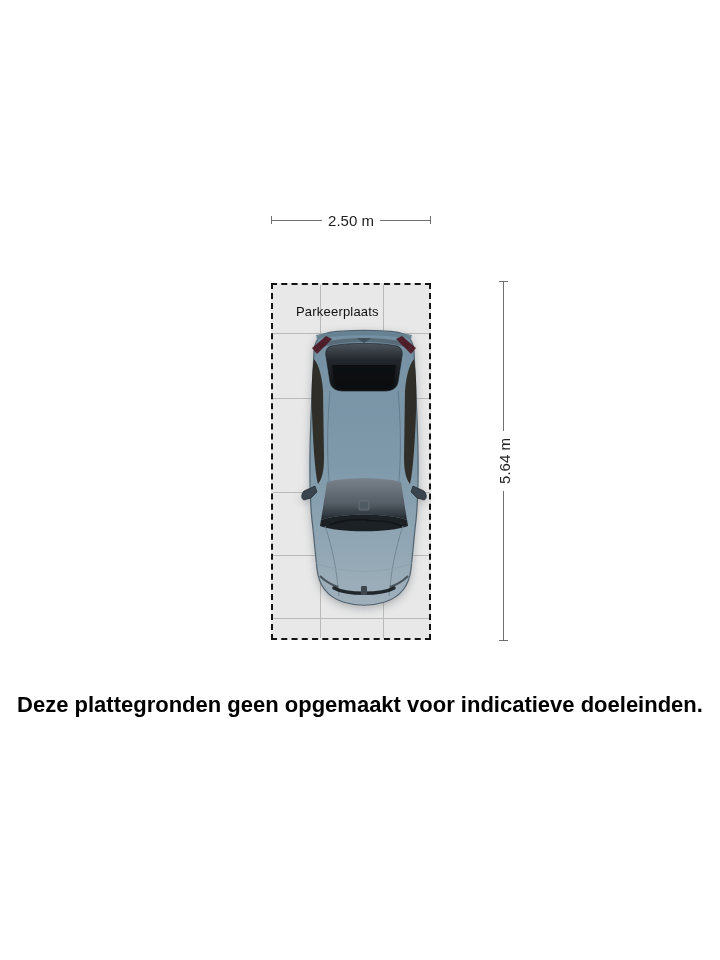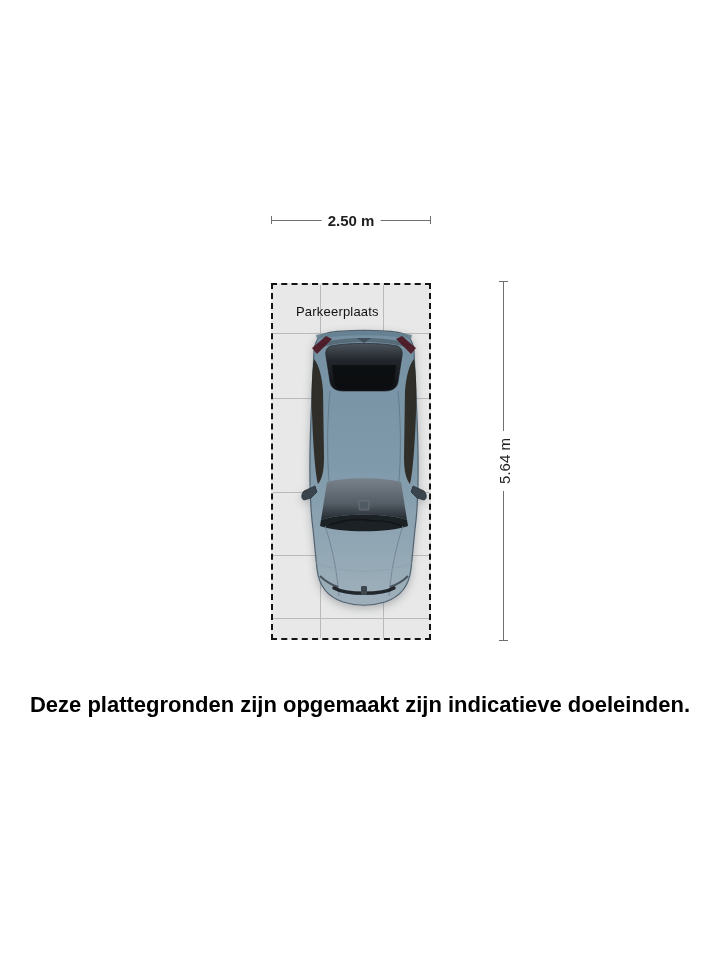--- a/index.html
+++ b/index.html
@@ -7,21 +7,21 @@
     position:relative;width:720px;height:960px;background:#ffffff;overflow:hidden;
     font-family:"Liberation Sans","DejaVu Sans",sans-serif;
   }
   
   .dim-h{position:absolute;left:271px;top:212px;width:160px;height:16px;}
   .dim-h .line{position:absolute;left:0;right:0;top:8px;height:1px;background:#6f6f6f;}
   .dim-h .tick{position:absolute;top:4px;width:1px;height:8px;background:#6f6f6f;}
   .dim-h .tick.l{left:0;} .dim-h .tick.r{right:0;}
   .dim-h .lbl{
     position:absolute;left:50%;top:50%;transform:translate(-50%,-50%);
-    background:#ffffff;padding:0 6px;font-size:15px;color:#1f1f1f;white-space:nowrap;font-weight:bold;
+    background:#ffffff;padding:0 6px;font-size:15px;color:#1f1f1f;white-space:nowrap;
   }
   
   .dim-v{position:absolute;left:496px;top:281px;width:16px;height:360px;}
   .dim-v .line{position:absolute;left:7px;top:0;bottom:0;width:1px;background:#6f6f6f;}
   .dim-v .tick{position:absolute;left:3px;width:9px;height:1px;background:#6f6f6f;}
   .dim-v .tick.t{top:0;} .dim-v .tick.b{bottom:0;}
   .dim-v .lbl{
     position:absolute;left:8px;top:180px;transform:translate(-50%,-50%) rotate(-90deg);
     background:#ffffff;padding:0 7px;font-size:15px;color:#1f1f1f;white-space:nowrap;
   }
@@ -135,16 +135,16 @@
       <g>
         <path d="M19,247 C25,253 31,256 37,258" fill="none" stroke="#2d353c" stroke-width="2" opacity="0.75"></path>
         <path d="M107,247 C101,253 95,256 89,258" fill="none" stroke="#2d353c" stroke-width="2" opacity="0.75"></path>
         <path d="M33,259 C45,266 81,266 93,259" fill="none" stroke="#22272c" stroke-width="3.5" stroke-linecap="round"></path>
         <rect x="60" y="257" width="6" height="9" rx="1.2" fill="#3e464e"></rect>
       </g>
     </svg>
   </div>
 
   <div class="disclaimer">
-    <div>Deze plattegronden zijn opgemaakt zijn indicatieve doeleinden.</div>
+    <div>Deze plattegronden geen opgemaakt voor indicatieve doeleinden.</div>
   </div>
 
 </div>
 
 </body></html>

